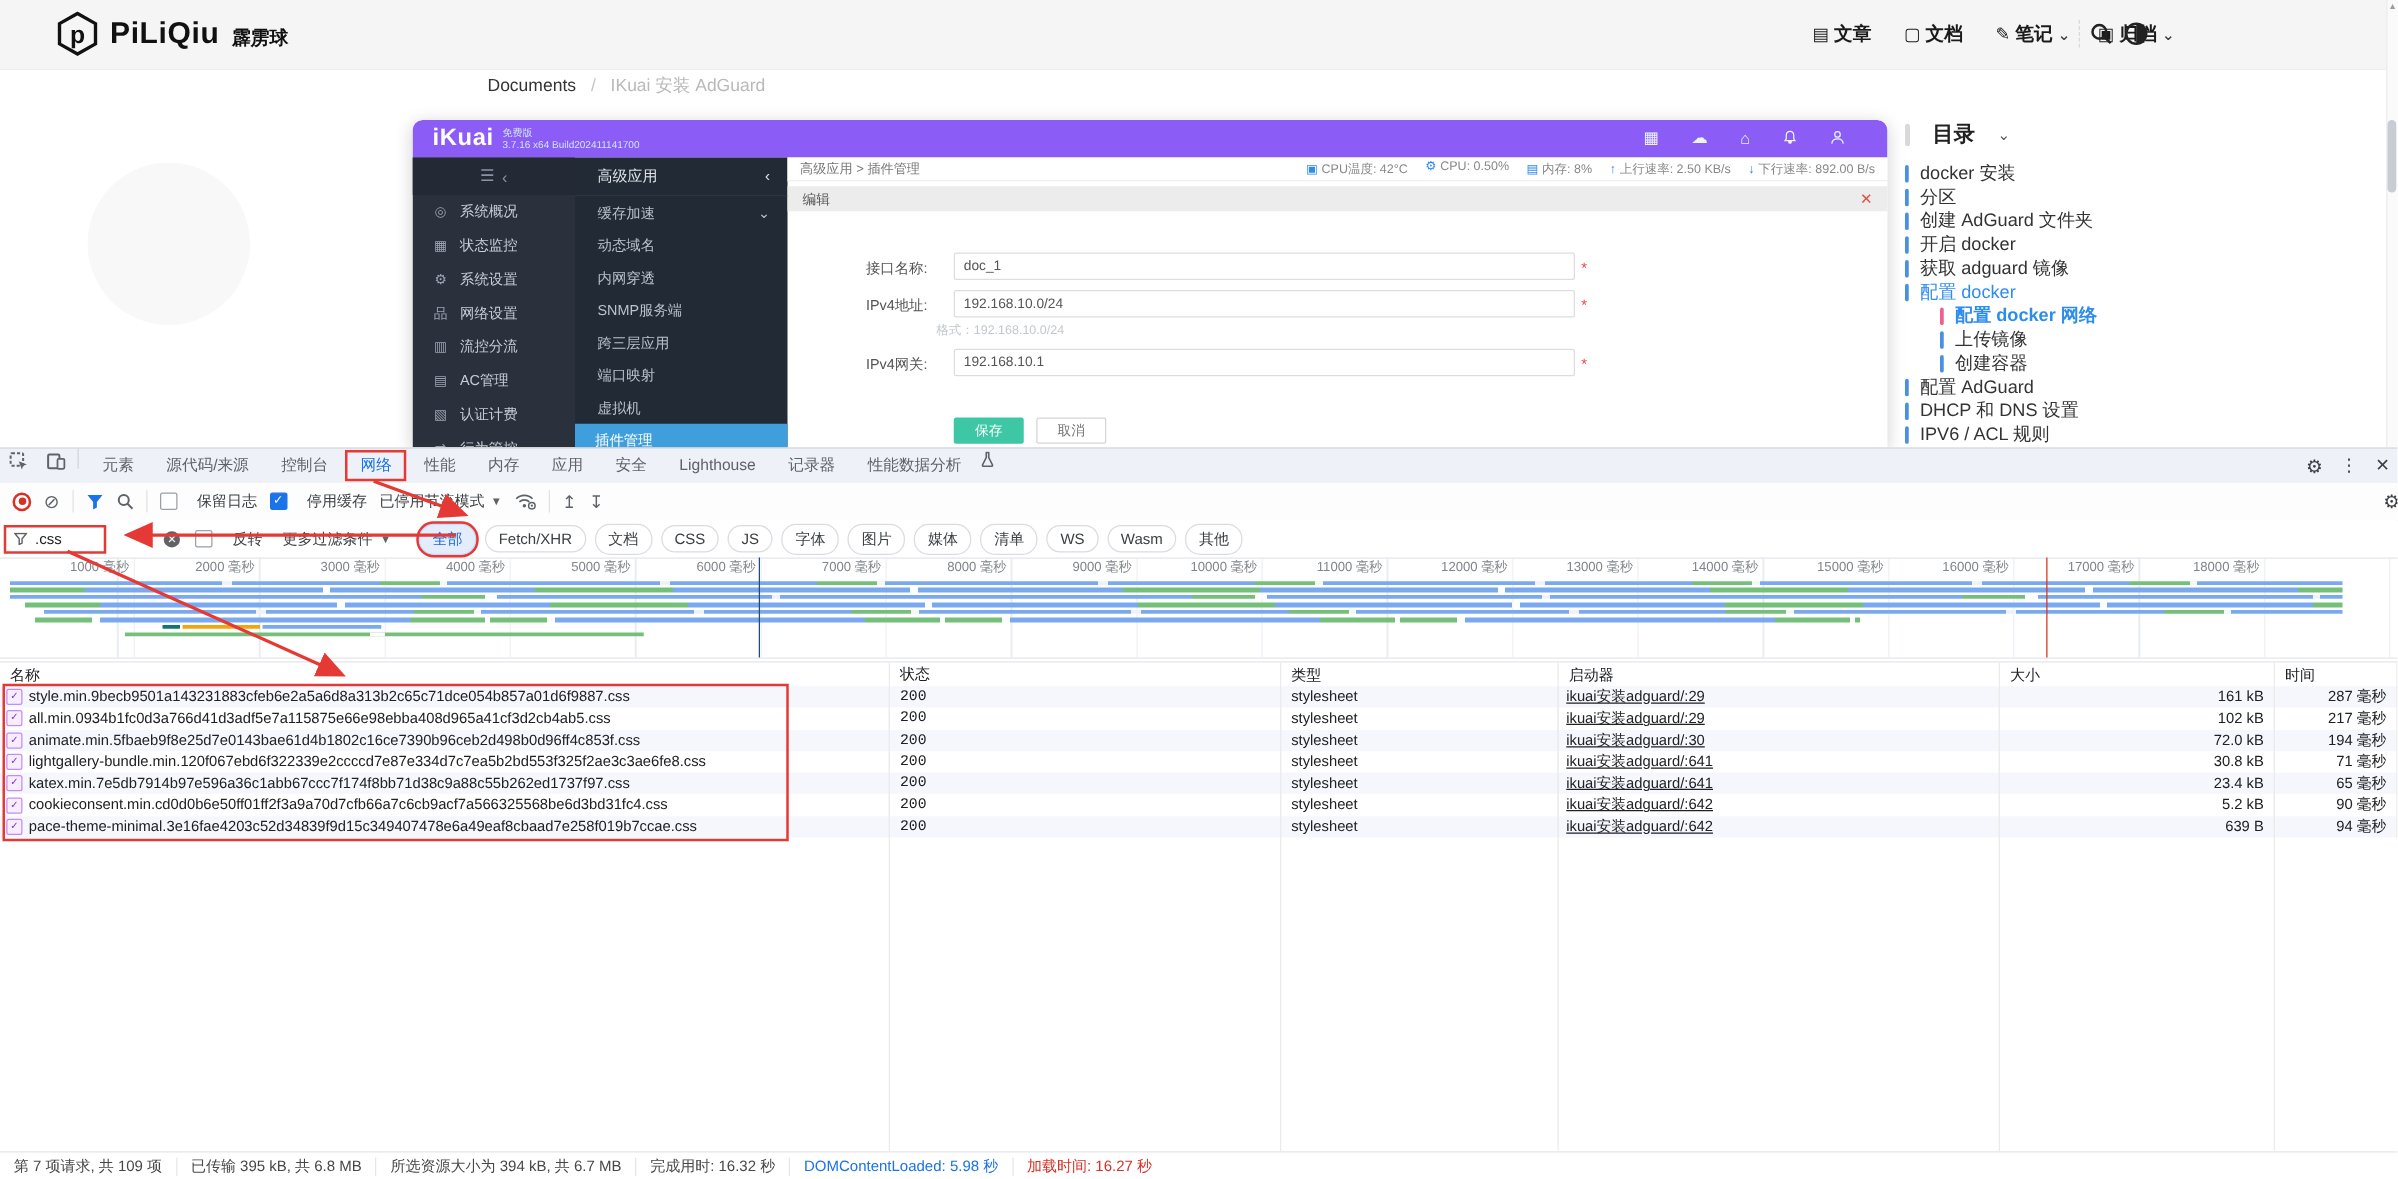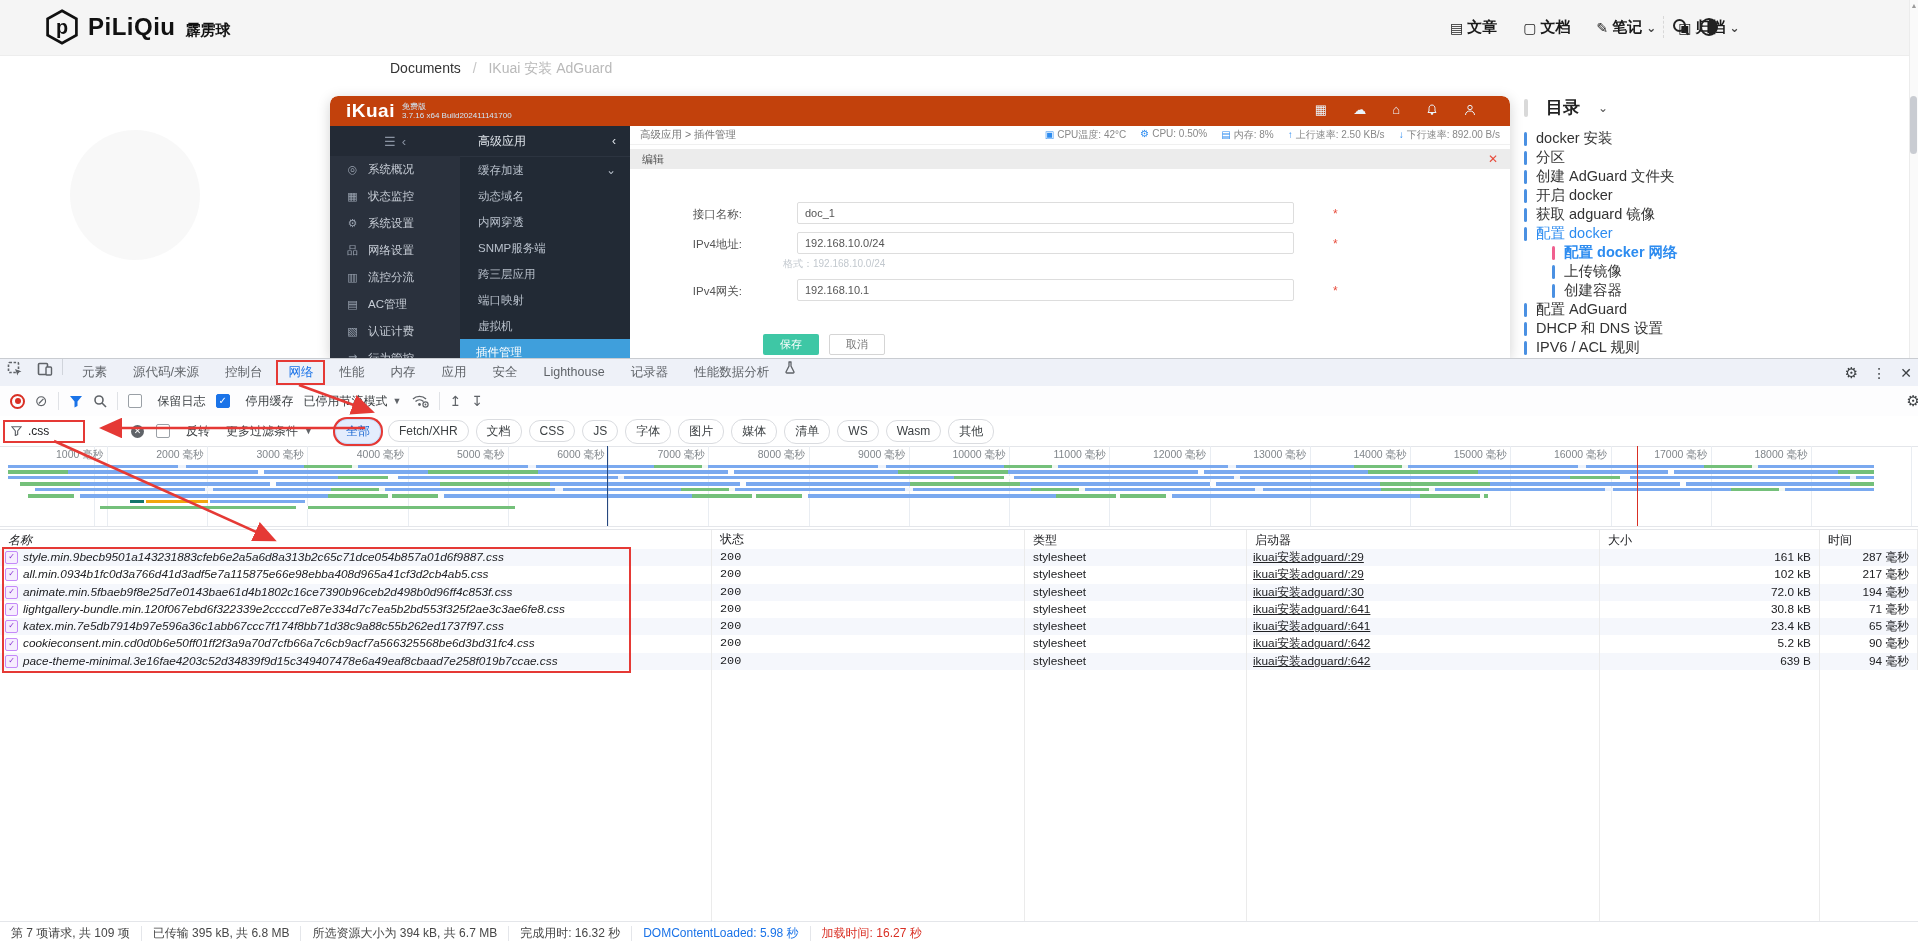--- a/index.html
+++ b/index.html
@@ -35,21 +35,21 @@
   .toc-title .tchev{font-size:12px;color:#555;font-weight:normal;}
   .toc-i{display:flex;align-items:center;gap:9px;height:19px;font-size:14.5px;color:#333;cursor:pointer;}
   .toc-i .bar{width:3px;height:14px;background:#4a90e2;border-radius:2px;flex:none;}
   .toc-i.lv2{margin-left:28px;}
   .toc-i.blue{color:#2d8cf0;}
   .toc-i.active{color:#2d8cf0;font-weight:bold;}
   .toc-i.active .bar{background:#f0608f;}
   
   .shot{left:330px;top:96px;width:1180px;height:262px;background:#fff;border-radius:8px 8px 0 0;
         box-shadow:0 3px 14px rgba(0,0,0,.18);overflow:hidden;}
-  .ik-head{position:absolute;left:0;top:0;width:1180px;height:30px;background:#c2410c;border-radius:8px 8px 0 0;}
+  .ik-head{position:absolute;left:0;top:0;width:1180px;height:30px;background:#8b5cf6;border-radius:8px 8px 0 0;}
   .ik-brand{position:absolute;left:16px;top:4px;color:#fff;font-size:19px;font-weight:bold;letter-spacing:.5px;}
   .ik-ed{position:absolute;left:72px;top:5px;color:#cfe6f6;font-size:8px;}
   .ik-build{position:absolute;left:72px;top:15px;color:#cfe6f6;font-size:8px;white-space:nowrap;}
   .ik-hicons{position:absolute;right:34px;top:6px;display:flex;gap:26px;color:#eaf4fb;font-size:13px;align-items:center;}
   .ik-hicons svg{display:block;}
   .ik-side{position:absolute;left:0;top:30px;width:130px;height:232px;background:#2a313d;}
   .ik-burger{height:30px;background:#232a35;color:#8a93a2;font-size:13px;display:flex;align-items:center;justify-content:center;gap:6px;}
   .ik-mi{display:flex;align-items:center;gap:9px;height:27px;padding-left:16px;color:#c7cdd6;font-size:11.5px;cursor:pointer;}
   .ik-mi .mico{font-size:11px;color:#9aa3b0;width:13px;text-align:center;}
   .ik-sub{position:absolute;left:130px;top:30px;width:170px;height:232px;background:#222a35;}
@@ -57,21 +57,21 @@
   .ik-si{display:flex;align-items:center;justify-content:space-between;height:26px;padding:0 14px 0 18px;color:#b9c1cc;font-size:11.5px;cursor:pointer;}
   .ik-si.active{background:#3f9fdc;color:#fff;padding-left:16px;}
   .ik-strip{position:absolute;left:300px;top:30px;width:880px;height:19px;background:#fff;border-bottom:1px solid #f0f0f0;display:flex;align-items:center;justify-content:space-between;padding:0 10px;box-sizing:border-box;}
   .ik-crumb{font-size:10.5px;color:#777;}
   .ik-stats{display:flex;gap:14px;font-size:10px;color:#888;}
   .ik-stats .sico{color:#2d8cf0;margin-right:3px;font-size:10px;}
   .ik-editbar{position:absolute;left:300px;top:53px;width:880px;height:20px;background:#ececec;display:flex;align-items:center;justify-content:space-between;padding:0 12px;box-sizing:border-box;}
   .ik-edit-t{font-size:11px;color:#555;}
   .ik-x{color:#e74c3c;font-size:12px;font-weight:bold;cursor:pointer;}
   .ik-form{position:absolute;left:300px;top:106px;width:880px;}
-  .ik-frow{display:flex;align-items:flex-start;margin-bottom:8px;gap:34px;}
+  .ik-frow{display:flex;align-items:flex-start;margin-bottom:8px;}
   .ik-flabel{width:112px;text-align:right;font-size:11.5px;color:#555;padding-top:5px;}
   .ik-finput{margin-left:21px;width:488px;height:20px;border:1px solid #ddd;border-radius:2px;font-size:11px;color:#555;line-height:20px;padding-left:7px;background:#fff;}
   .ik-star{color:#e74c3c;font-size:12px;margin-left:5px;padding-top:5px;}
   .ik-hint{font-size:10px;color:#c2c8ce;margin:3px 0 0 7px;}
   .ik-hint:empty{display:none;}
   .ik-btns{position:absolute;left:433px;top:238px;display:flex;gap:10px;}
   .ik-save{width:56px;height:21px;background:#3ec7a5;color:#fff;font-size:11px;border:none;border-radius:2px;cursor:pointer;}
   .ik-cancel{width:56px;height:21px;background:#fff;color:#777;font-size:11px;border:1px solid #d5d5d5;border-radius:2px;cursor:pointer;}
   
   .devtools{left:0;top:358px;width:1918px;height:585px;background:#fff;border-top:1px solid #c9ccd1;}
@@ -115,21 +115,21 @@
   .p1{height:3px;background:repeating-linear-gradient(90deg,#7aa9ef 0 170px,#eef3fb 170px 178px,#7aa9ef 178px 296px,#74c07a 296px 344px,#f2f8f2 344px 350px);}
   .p2{height:4px;background:repeating-linear-gradient(90deg,#74c07a 0 60px,#7aa9ef 60px 250px,#fdfdfd 250px 256px,#7aa9ef 256px 420px,#74c07a 420px 470px);}
   .p3{height:3px;background:repeating-linear-gradient(90deg,#7aa9ef 0 330px,#74c07a 330px 380px,#fdfdfd 380px 390px,#7aa9ef 390px 610px,#eef3fb 610px 616px);}
   .p4{height:4px;background:repeating-linear-gradient(90deg,#74c07a 0 46px,#fdfdfd 46px 52px,#7aa9ef 52px 300px,#74c07a 300px 360px,#fdfdfd 360px 364px);}
   .seg{position:absolute;height:3px;}
   .dcl-line{position:absolute;top:0;bottom:0;width:1px;background:#27487f;}
   .load-line{position:absolute;top:0;bottom:0;width:1px;background:#d93025;}
   
   .nt-head{position:absolute;left:0;top:170px;width:1918px;height:20px;display:flex;border-top:1px solid #e4e6ea;border-bottom:1px solid #e4e6ea;background:#fff;font-size:12px;color:#202124;align-items:center;}
   .nt-head span{box-sizing:border-box;padding-left:8px;border-right:1px solid #ebebeb;height:20px;line-height:20px;cursor:pointer;}
-  .c1{width:712px;font-style:italic;}.c2{width:313px;font-family:Liberation Mono, monospace;}.c3{width:222px;}.c4{width:353px;}.c5{width:220px;}.c6{width:98px;}
+  .c1{width:712px;}.c2{width:313px;font-family:Liberation Mono, monospace;}.c3{width:222px;}.c4{width:353px;}.c5{width:220px;}.c6{width:98px;}
   .nt-body{position:absolute;left:0;top:190px;width:1918px;}
   .nt-row{display:flex;height:17.3px;font-size:11.8px;color:#202124;align-items:center;cursor:pointer;}
   .nt-row:nth-child(odd){background:#f5f7fc;}
   .nt-row>div,.nt-row>span{box-sizing:border-box;border-right:1px solid #ebebeb;height:17.3px;line-height:17.3px;overflow:hidden;white-space:nowrap;}
   .cell-name{display:flex;align-items:center;gap:5px;padding-left:5px;}
   .file-icon{flex:none;width:11px;height:11px;border:1px solid #c58af9;border-radius:2px;background:#f6edfe;color:#8430ce;font-size:8px;line-height:10px;text-align:center;}
   .cell-status,.cell-type{padding-left:8px;}
   .cell-init{padding-left:6px;text-decoration:underline;}
   .cell-size,.cell-time{text-align:right;padding-right:8px;}
   .col-lines div{position:absolute;top:190px;width:1px;background:#ebebeb;height:372px;}

